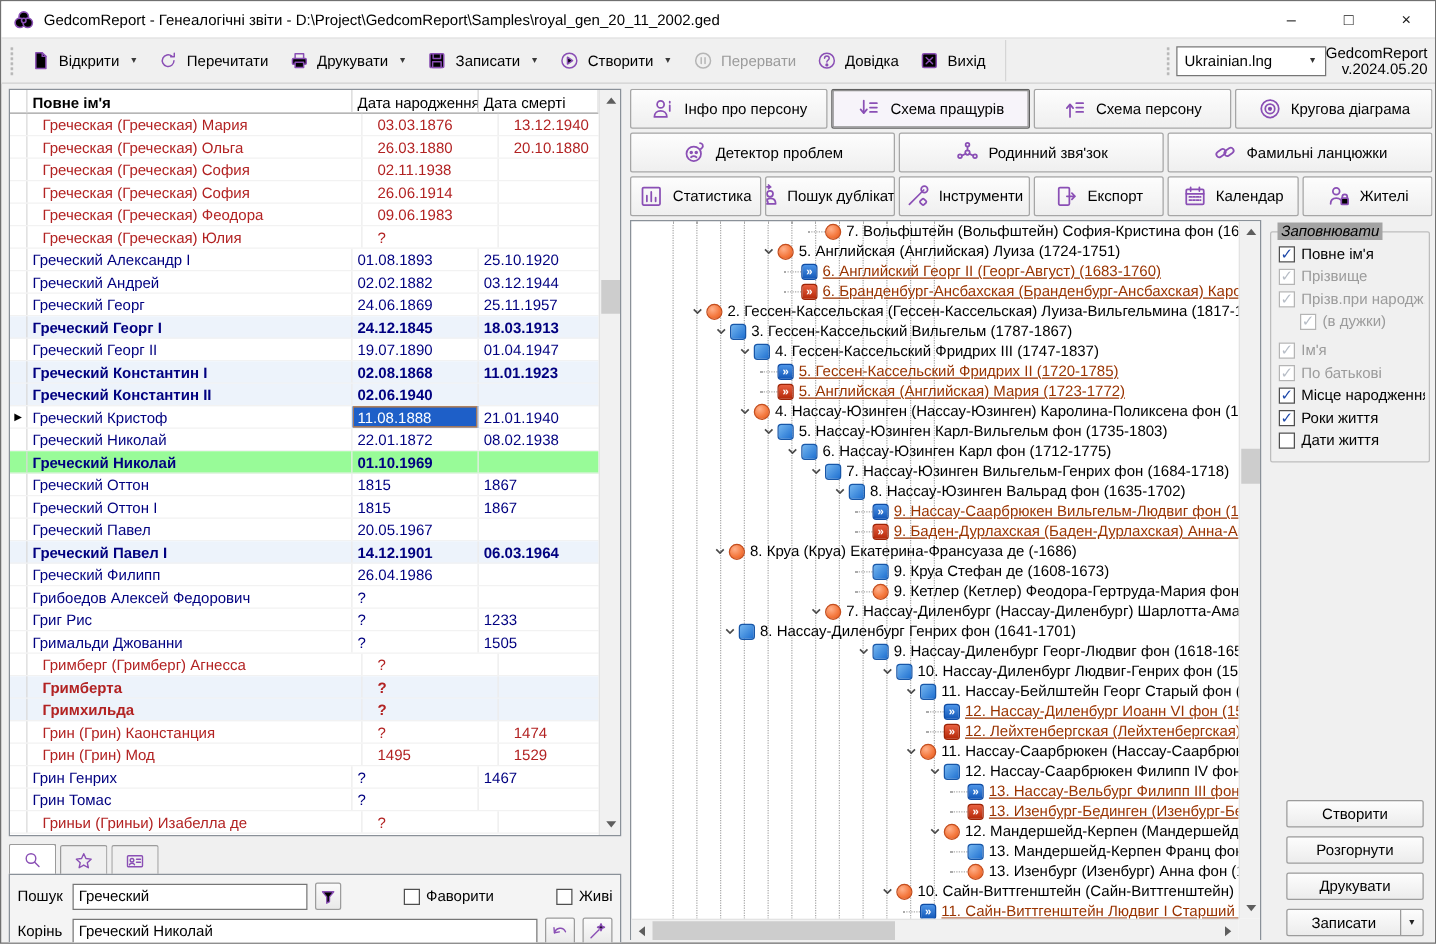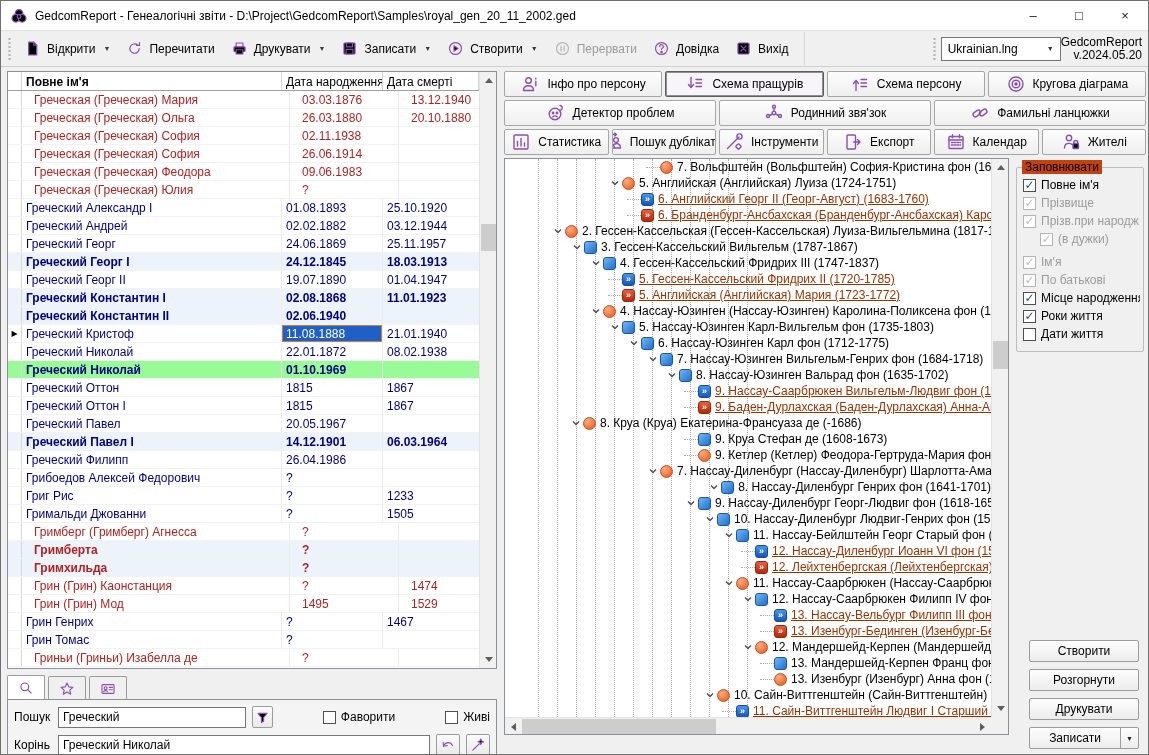--- a/index.html
+++ b/index.html
@@ -76,21 +76,21 @@
   .inp-search { width:212px; }
   .inp-root { flex:1; }
   .sq-btn { width:24px; height:22px; border:1px solid #9C9C9C; background:linear-gradient(#FBFBFB,#E9E9E9); display:flex; align-items:center; justify-content:center; border-radius:2px; }
   .cbx { width:13px; height:13px; border:1px solid #4F4F4F; background:#FFF; flex:0 0 13px; display:flex; align-items:center; justify-content:center; font-size:12px; line-height:11px; color:#1B46A8; }
   .cbx.checked::after { content:"✓"; }
   .chk-group { display:flex; align-items:center; gap:5px; margin-left:44px; }
 
   
   .right-col { flex:1; display:flex; flex-direction:column; overflow:hidden; }
   .trow { display:flex; gap:3px; margin-bottom:3px; }
-  .rtab { flex:1; height:26px; border:1px solid #A6A6A6; border-radius:2px; background:linear-gradient(#FDFDFD,#EFEFEF); display:flex; align-items:center; justify-content:center; gap:7px; white-space:nowrap; overflow:hidden; }
+  .rtab { flex:1; height:32px; border:1px solid #A6A6A6; border-radius:2px; background:linear-gradient(#FDFDFD,#EFEFEF); display:flex; align-items:center; justify-content:center; gap:7px; white-space:nowrap; overflow:hidden; }
   .rtab.active { background:#F7F4FA; border:1px solid #5F5F5F; box-shadow:inset 0 0 0 1px #8F8F8F; }
   .main-row { flex:1; display:flex; overflow:hidden; }
 
   
   .tree-wrap { flex:1; height:577px; border:1px solid #8A9199; background:#FFF; position:relative; overflow:hidden; }
   .tree-body { position:absolute; left:0; top:0; right:17px; bottom:17px; overflow:hidden; }
   .guide { position:absolute; top:0; bottom:0; width:0; border-left:1px dotted #ABABAB; }
   .tree-row { height:16px; display:flex; align-items:center; white-space:nowrap; position:relative; }
   .chev { width:14px; flex:0 0 14px; display:flex; align-items:center; justify-content:center; }
   .chev.dots { border-bottom:1px dotted #ABABAB; height:1px; align-self:center; }
@@ -104,21 +104,21 @@
   .tree-vsb { position:absolute; top:0; right:0; bottom:17px; width:17px; background:#F1F1F1; border-left:1px solid #E3E3E3; }
   .tree-vsb .thumb { left:1px; width:15px; top:182px; height:28px; }
   .tree-hsb { position:absolute; left:0; right:17px; bottom:0; height:17px; background:#F1F1F1; border-top:1px solid #E3E3E3; }
   .tree-hsb .sb-btn.right { position:absolute; right:0; top:0; }
   .tree-hsb .thumb { top:1px; height:15px; left:17px; width:40%; }
   .sb-corner { position:absolute; right:0; bottom:0; width:17px; height:17px; background:#F1F1F1; }
 
   
   .sidebar { width:137px; flex:0 0 137px; padding:2px 2px 0 7px; display:flex; flex-direction:column; }
   .groupbox { border:1px solid #BDBDBD; border-radius:2px; position:relative; margin-top:7px; padding:8px 3px 8px 6px; }
-  .gb-title { position:absolute; top:-8px; left:5px; background:#c2410c; padding:0 3px; }
+  .gb-title { position:absolute; top:-8px; left:5px; background:#a3a3a3; padding:0 3px;font-style:italic; }
   .cbrow { display:flex; align-items:center; gap:5px; height:18px; }
   .cbrow.indent { margin-left:17px; }
   .cbrow.gap { margin-top:5px; }
   .cbrow.dis .cblabel { color:#9B9B9B; }
   .cbrow.dis .cbx { border-color:#B4B4B4; color:#B7BDC6; }
   .cblabel { white-space:nowrap; overflow:hidden; }
   .side-spacer { flex:1; }
   .side-buttons { display:flex; flex-direction:column; gap:7px; padding:0 5px 3px 13px; }
   .sbtn { height:22px; border:1px solid #9C9C9C; border-radius:2px; background:linear-gradient(#FDFDFD,#ECECEC); display:flex; align-items:center; justify-content:center; }
   .sbtn.split { padding:0; }
@@ -823,21 +823,21 @@
               </div>
               <div class="tree-row" style="padding-left: 141px;">
                 <span class="chev">
                   <svg width="10" height="10" viewBox="0 0 10 10">
                     <path d="M2 3.5l3 3 3-3" fill="none" stroke="#4a4a4a" stroke-width="1.3"></path>
                   </svg>
                 </span>
                 <span class="tico ti-f"></span>
                 <span class="ttext">7. Нассау-Диленбург (Нассау-Диленбург) Шарлотта-Амалия</span>
               </div>
-              <div class="tree-row" style="padding-left: 72px; justify-content: flex-end;">
+              <div class="tree-row" style="padding-left: 72px;">
                 <span class="chev">
                   <svg width="10" height="10" viewBox="0 0 10 10">
                     <path d="M2 3.5l3 3 3-3" fill="none" stroke="#4a4a4a" stroke-width="1.3"></path>
                   </svg>
                 </span>
                 <span class="tico ti-m"></span>
                 <span class="ttext">8. Нассау-Диленбург Генрих фон (1641-1701)</span>
               </div>
               <div class="tree-row" style="padding-left: 179px;">
                 <span class="chev">

